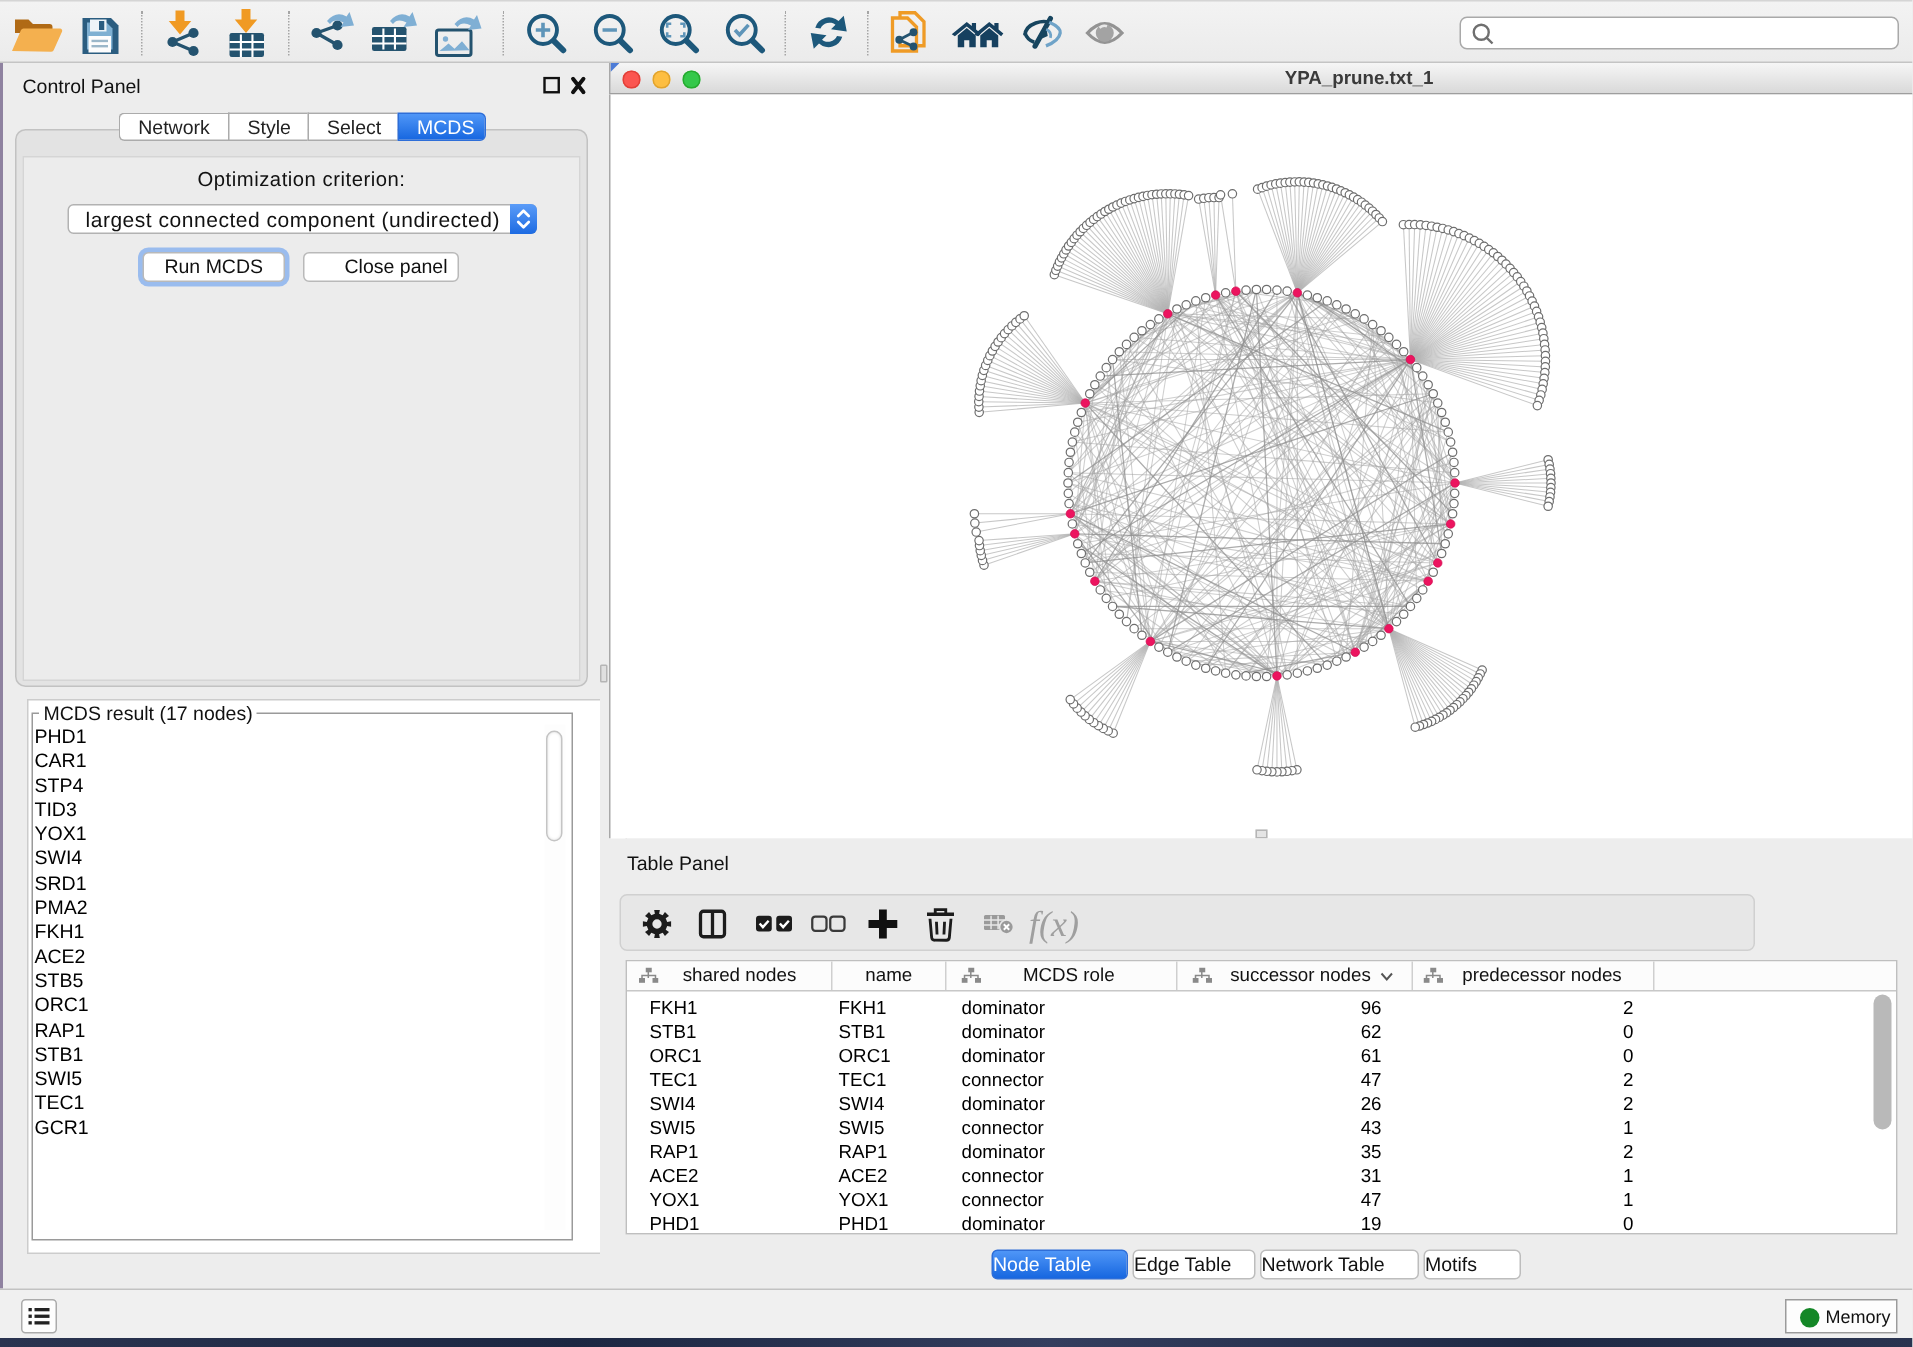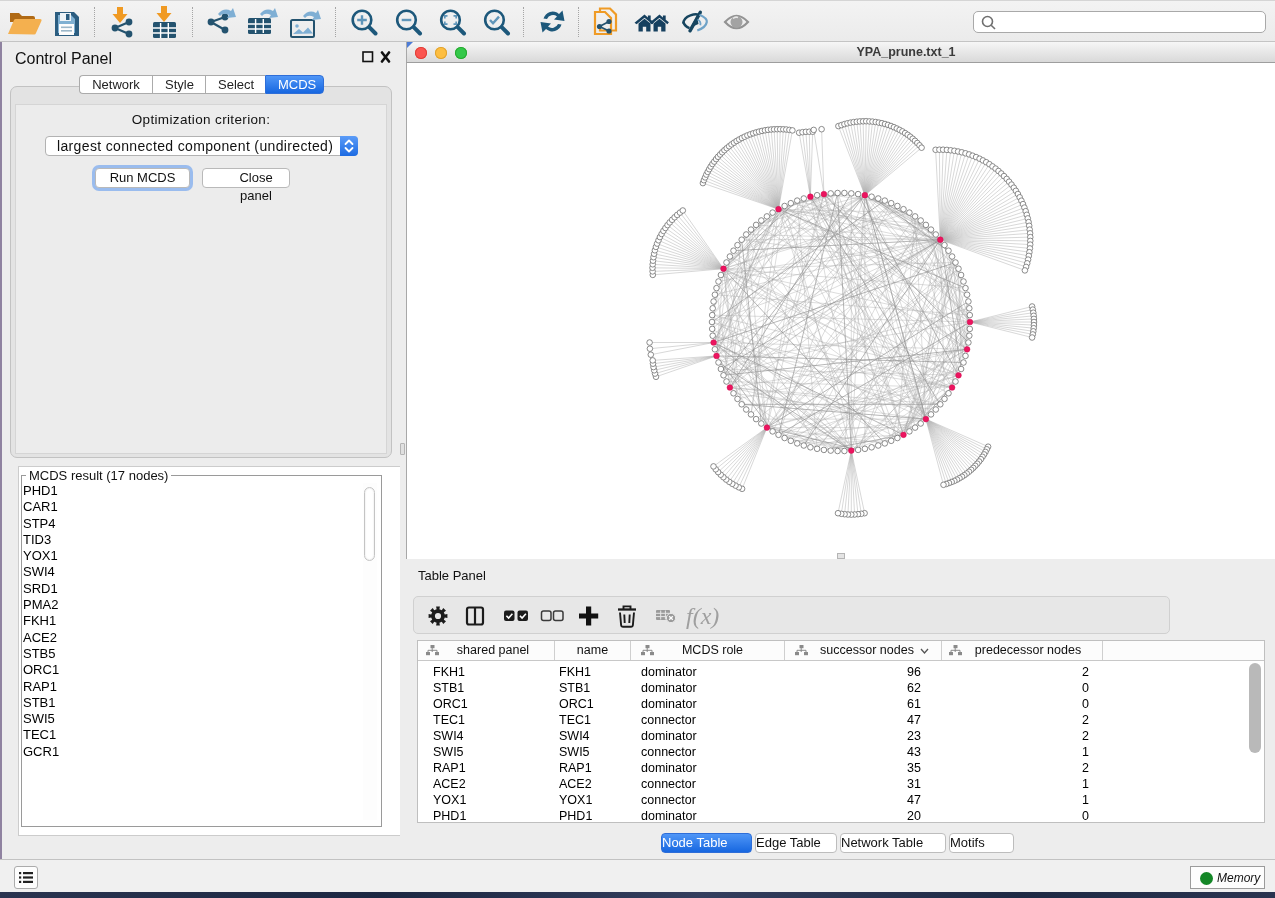--- a/index.html
+++ b/index.html
@@ -11,42 +11,42 @@
 #toolbar svg { position:absolute; top:0; left:0; }
 .tsep { position:absolute; top:6px; width:0; height:30px; border-left:1px dotted #a5a5a5; }
 #searchbox { position:absolute; left:973px; top:10px; width:293px; height:22px; background:#fff;
   border:1px solid #a9a9a9; border-radius:5px; }
 
 #leftstrip { position:absolute; left:0; top:42px; width:2px; height:850px; background:#8f829c; background:#8f82a0; }
 #bottomstrip { position:absolute; left:0; top:892px; width:1275px; height:6px;
   background:linear-gradient(90deg,#2a3450,#1c2742 30%,#343e5e 55%,#1e2944 80%,#2a3450); }
 
 #cpanel { position:absolute; left:2px; top:42px; width:398px; height:817px; background:#ededed; }
-#cpanel .title { position:absolute; left:13px; top:8px; font-size:16px; color:#111;text-align:right; }
+#cpanel .title { position:absolute; left:13px; top:8px; font-size:13px; color:#111;text-align:right; }
 .wicons { position:absolute; top:9px; }
 
 #tabs { position:absolute; left:77px; top:33px; height:19px; display:flex; font-size:13px; color:#222; }
 #tabs div { background:#fff; border:1px solid #ababab; border-right:none; padding:0 12px;
   line-height:17px; text-align:center; }
 #tabs div:first-child { border-radius:4px 0 0 4px; }
 #tabs div:last-child { border-radius:0 4px 4px 0; border-right:1px solid #ababab; }
 #tabs div.sel { background:linear-gradient(#4f96f7,#1767e0); color:#fff; border-color:#2e6ed8; }
 #tabpane { position:absolute; left:8px; top:44px; width:382px; height:372px;
   background:#e3e3e3; border:1px solid #c2c2c2; border-radius:7px; }
 #tabinner { position:absolute; left:4px; top:17px; width:372px; height:350px;
   background:#ececec; border:1px solid #d5d5d5; }
 #optlabel { position:absolute; left:0; top:70px; width:398px; text-align:center; font-size:13.5px; letter-spacing:0.35px; color:#111; }
 #dropdown { position:absolute; left:43px; top:94px; width:313px; height:20px; background:#fff;
   border:1px solid #b2b2b2; border-radius:4px; font-size:14px; letter-spacing:0.35px; color:#111; line-height:18px; padding-left:11px; }
 #ddbtn { position:absolute; right:-1px; top:-1px; width:18px; height:20px;
   background:linear-gradient(#5b9cf8,#1d6be2); border-radius:0 4px 4px 0; }
 .btn { position:absolute; height:20px; background:#fff; border:1px solid #b9b9b9; border-radius:4px;
   font-size:13px; color:#111; text-align:center; line-height:18px; }
 #runbtn { left:93px; top:126px; width:95px; box-shadow:0 0 0 3px rgba(88,150,240,.55); }
-#closebtn { left:200px; top:126px; width:88px;padding-left:20px; }
+#closebtn { left:200px; top:126px; width:104px;padding-left:20px; }
 
 #mcdsbox { position:absolute; left:16px; top:424px; width:400px; height:370px; background:#fff;
   border:1px solid #cccccc; }
 #fs { position:absolute; left:2px; top:8px; width:361px; height:352px;
   border:1px solid #9a9a9a; }
 #fslegend { position:absolute; left:4px; top:-7px; background:#fff; padding:0 3px;
   font-size:13px; color:#111; line-height:13px; }
 #mlist { position:absolute; left:1px; top:7px; font-size:13px; color:#000; line-height:16.3px; }
 #mscroll { position:absolute; right:4px; top:7px; width:14px; height:337px; background:#fdfdfd; }
 #mthumb { position:absolute; left:1px; top:4px; width:11px; height:74px; background:#fff;
@@ -82,21 +82,21 @@
 .c3 { position:absolute; left:223px; } .c4 { position:absolute; width:60px; left:443px; text-align:right; }
 .c5 { position:absolute; width:60px; left:611px; text-align:right; }
 #tscroll { position:absolute; right:3px; top:22px; width:12px; height:90px; background:#b9b9b9;
   border-radius:6px; }
 
 .seg { position:absolute; top:274px; height:20px; background:#fff; border:1px solid #bdbdbd;
   border-radius:4px; font-size:13px; color:#111; text-align:left; line-height:18px; }
 .seg.sel { background:linear-gradient(#4f96f7,#1767e0); color:#fff; border-color:#2e6ed8; }
 
 #statusbar { position:absolute; left:0; top:859px; width:1275px; height:33px; background:#f0f0f0;
-  border-top:1px solid #c2c2c2;font-style:italic; }
+  border-top:1px solid #c2c2c2; }
 #listbtn { position:absolute; left:14px; top:6px; width:24px; height:23px; background:#fdfdfd;
   border:1px solid #ababab; border-radius:3px; }
 #membtn { position:absolute; left:1190px; top:6px; width:75px; height:23px; background:#fdfdfd;
   border:1px solid #9b9b9b; font-size:12px; color:#111; }
 #memdot { position:absolute; left:9px; top:5px; width:13px; height:13px; border-radius:50%; background:#148727; }
 #membtn span { position:absolute; left:26px; top:4px; }
 </style>
 </head>
 <body>
 <div id="toolbar">
@@ -1158,21 +1158,21 @@
   </div>
   <div id="tblwrap">
     <div id="thead">
       <div class="hc" style="left:0;width:137px"><svg class="hic" style="left:8px" viewBox="0 0 13 11">
             <g fill="#8a8a8a">
               <rect x="4.5" y="0" width="4" height="3.2"></rect>
               <rect x="0" y="7" width="4" height="3.2"></rect>
               <rect x="9" y="7" width="4" height="3.2"></rect>
               <path d="M6.2 3 v2.5 M2 7 V5.3 h9 V7 M6.2 5 v2" stroke="#8a8a8a" fill="none"></path>
             </g>
-          </svg><span style="margin-left:14px">shared panel</span></div>
+          </svg><span style="margin-left:14px">shared nodes</span></div>
       <div class="hc" style="left:137px;width:76px">name</div>
       <div class="hc" style="left:213px;width:154px"><svg class="hic" style="left:10px" viewBox="0 0 13 11">
             <g fill="#8a8a8a">
               <rect x="4.5" y="0" width="4" height="3.2"></rect>
               <rect x="0" y="7" width="4" height="3.2"></rect>
               <rect x="9" y="7" width="4" height="3.2"></rect>
               <path d="M6.2 3 v2.5 M2 7 V5.3 h9 V7 M6.2 5 v2" stroke="#8a8a8a" fill="none"></path>
             </g>
           </svg><span style="margin-left:10px">MCDS role</span></div>
       <div class="hc" style="left:367px;width:157px"><svg class="hic" style="left:10px" viewBox="0 0 13 11">
@@ -1221,21 +1221,21 @@
           <span class="c1">TEC1</span>
           <span class="c2">TEC1</span>
           <span class="c3">connector</span>
           <span class="c4">47</span>
           <span class="c5">2</span>
         </div>
       <div class="tr" style="top:64px">
           <span class="c1">SWI4</span>
           <span class="c2">SWI4</span>
           <span class="c3">dominator</span>
-          <span class="c4">23</span>
+          <span class="c4">26</span>
           <span class="c5">2</span>
         </div>
       <div class="tr" style="top:80px">
           <span class="c1">SWI5</span>
           <span class="c2">SWI5</span>
           <span class="c3">connector</span>
           <span class="c4">43</span>
           <span class="c5">1</span>
         </div>
       <div class="tr" style="top:96px">
@@ -1256,21 +1256,21 @@
           <span class="c1">YOX1</span>
           <span class="c2">YOX1</span>
           <span class="c3">connector</span>
           <span class="c4">47</span>
           <span class="c5">1</span>
         </div>
       <div class="tr" style="top:144px">
           <span class="c1">PHD1</span>
           <span class="c2">PHD1</span>
           <span class="c3">dominator</span>
-          <span class="c4">20</span>
+          <span class="c4">19</span>
           <span class="c5">0</span>
         </div>
     </div>
     <div id="tscroll"></div>
   </div>
   <div class="seg sel" style="left:255px;width:91px">Node Table</div>
   <div class="seg" style="left:349px;width:82px">Edge Table</div>
   <div class="seg" style="left:434px;width:106px">Network Table</div>
   <div class="seg" style="left:543px;width:65px">Motifs</div>
 </div>

